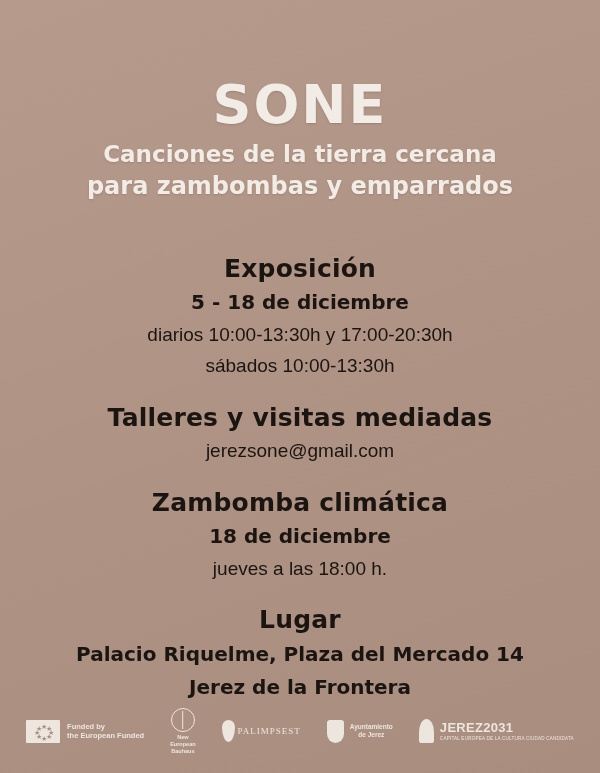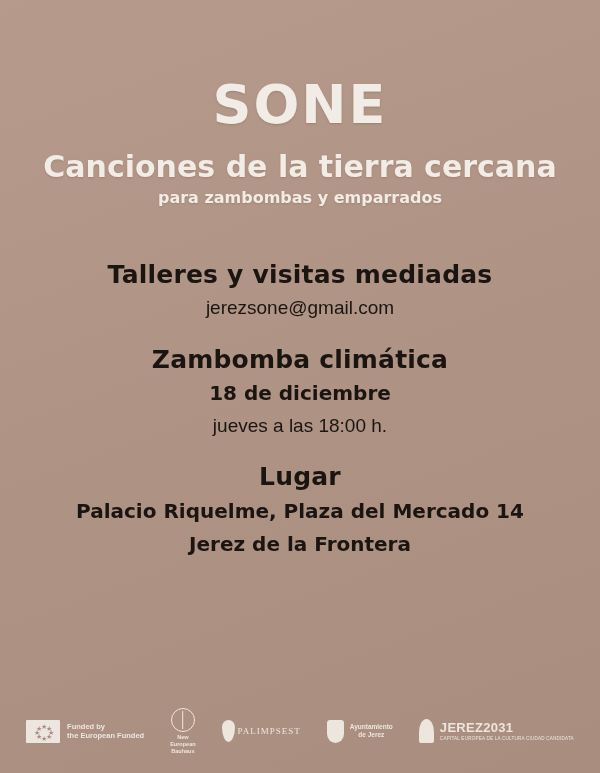--- a/index.html
+++ b/index.html
@@ -36,31 +36,31 @@
     font-weight: bold;
     font-size: 54px;
     letter-spacing: 2px;
     color: #f2ece6;
     line-height: 1.0;
     text-shadow: 0 1px 2px rgba(90,66,54,0.25);
   }
   .subtitle-1 {
     font-family: "DejaVu Sans", sans-serif;
     font-weight: bold;
-    font-size: 30px;
+    font-size: 23px;
     color: #f2ece6;
     line-height: 1.12;
-    margin-top: 18px;
+    margin-top: 10px;
     letter-spacing: 0px;
     text-shadow: 0 1px 2px rgba(90,66,54,0.22);
   }
   .subtitle-2 {
     font-family: "DejaVu Sans", sans-serif;
     font-weight: bold;
-    font-size: 16px;
+    font-size: 24px;
     color: #f2ece6;
     line-height: 1.2;
     margin-top: 4px;
     text-shadow: 0 1px 2px rgba(90,66,54,0.2);
   }
 
   
   .sections {
     width: 100%;
     text-align: center;
@@ -239,20 +239,26 @@
 <div class="poster">
 
   <div class="title-block">
     <div class="main-title">SONE</div>
     <div class="subtitle-1">Canciones de la tierra cercana</div>
     <div class="subtitle-2">para zambombas y emparrados</div>
   </div>
 
   <div class="sections">
 
+    <div class="section">
+      <div class="sec-head">Exposición</div>
+      <div class="sec-line bold">5 - 18 de diciembre</div>
+      <div class="sec-line">diarios 10:00-13:30h y 17:00-20:30h</div>
+      <div class="sec-line">sábados 10:00-13:30h</div>
+    </div>
 
     <div class="section">
       <div class="sec-head">Talleres y visitas mediadas</div>
       <div class="sec-line mail">jerezsone@gmail.com</div>
     </div>
 
     <div class="section">
       <div class="sec-head">Zambomba climática</div>
       <div class="sec-line bold">18 de diciembre</div>
       <div class="sec-line">jueves a las 18:00 h.</div>

